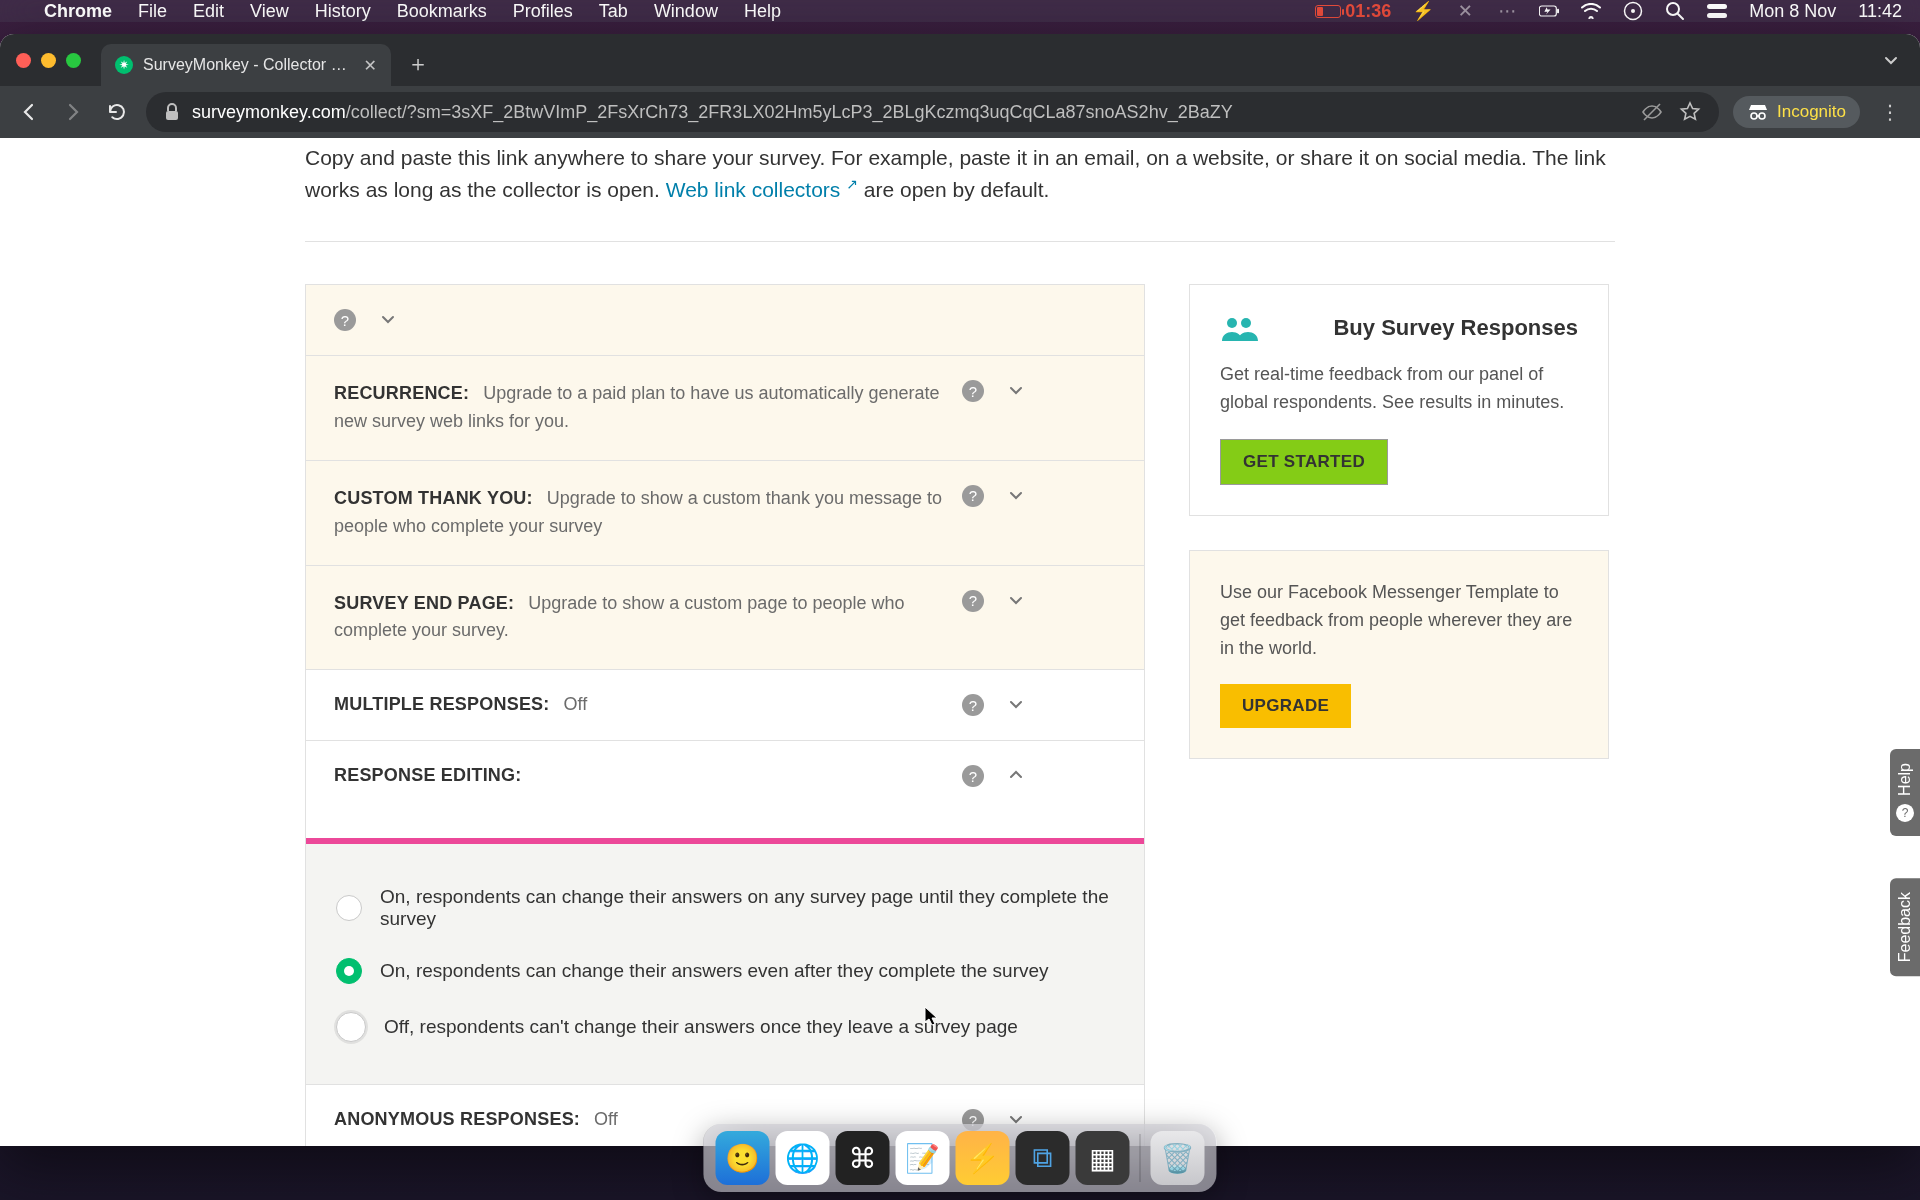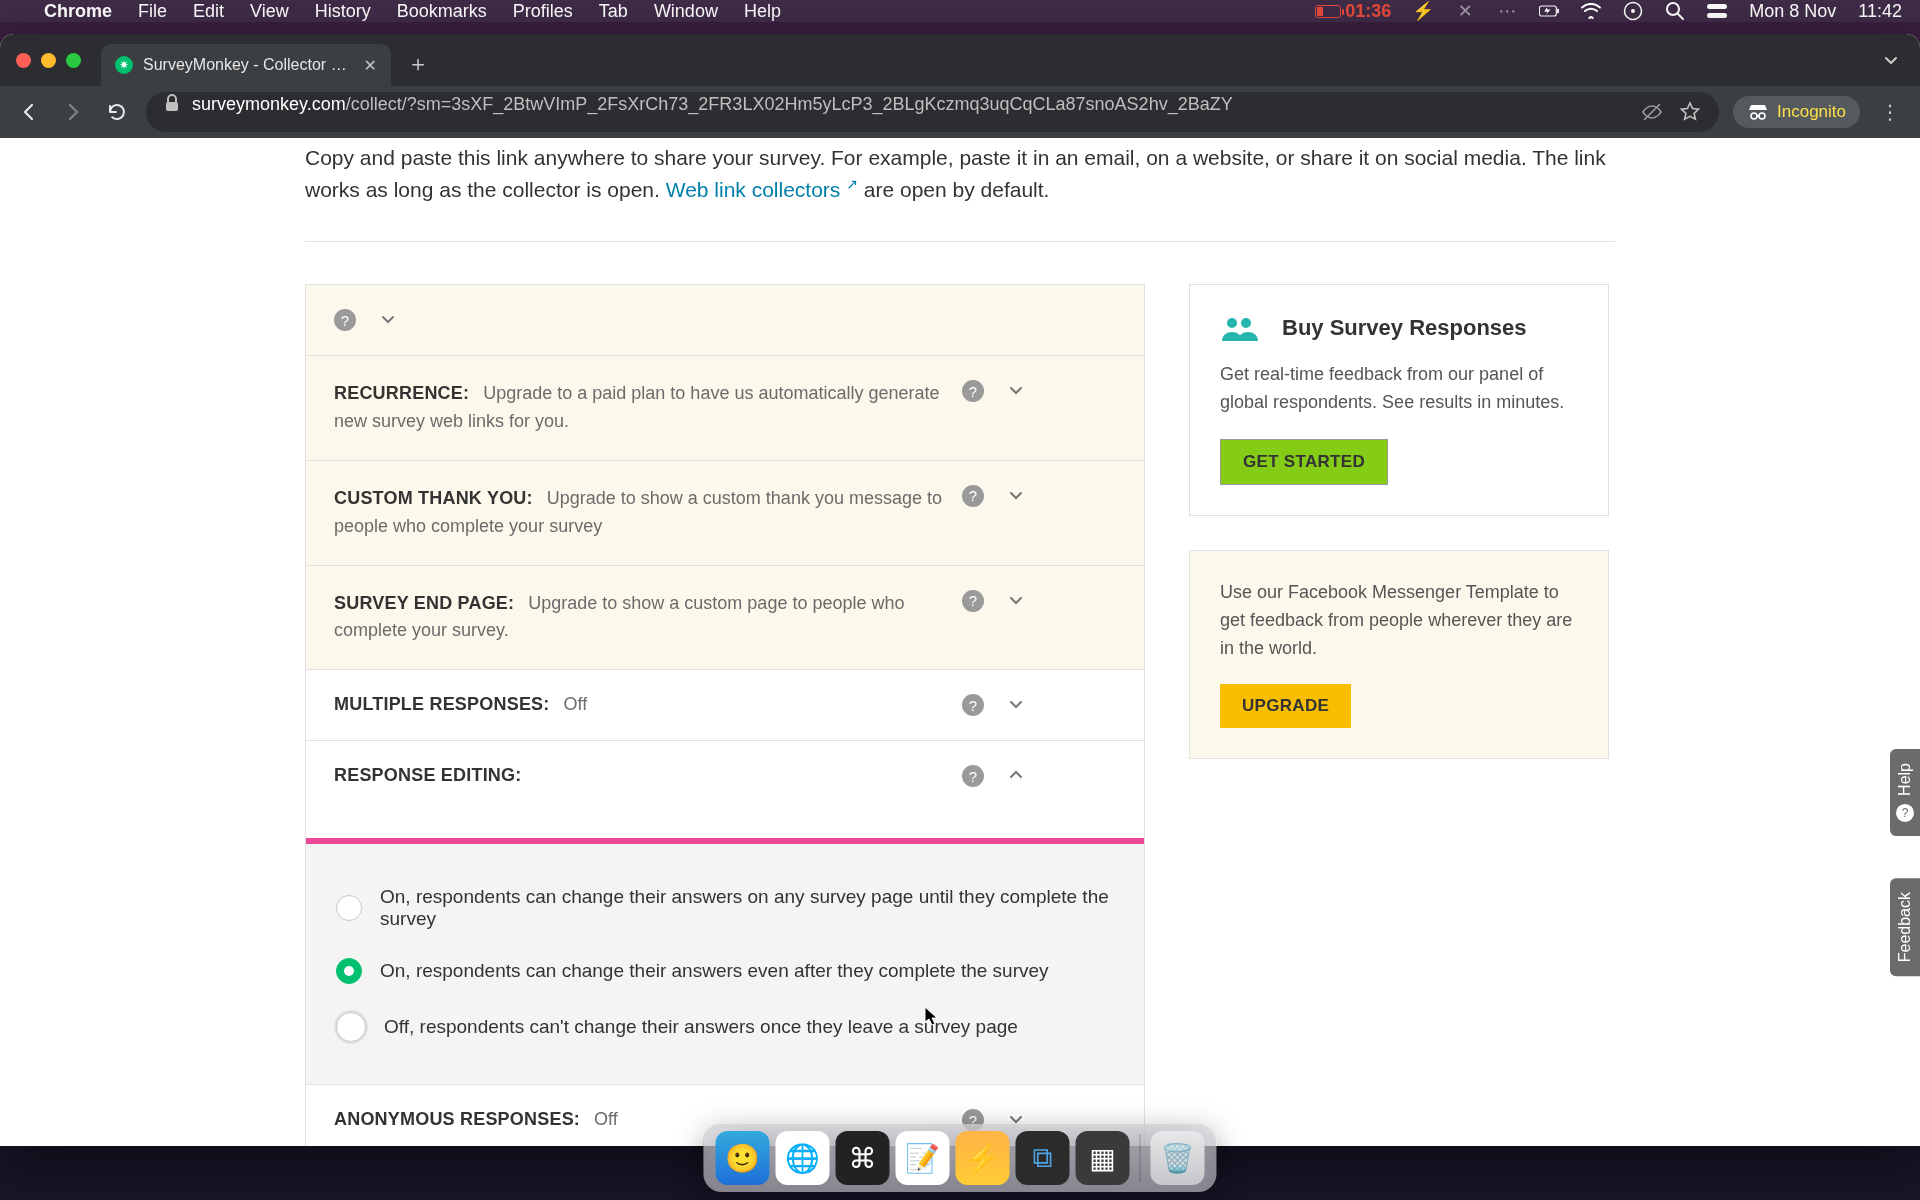--- a/index.html
+++ b/index.html
@@ -27,21 +27,21 @@
 .tab { display:flex; align-items:center; background:#3c3f42; height:42px; border-radius:10px 10px 0 0; padding:0 14px; gap:10px; color:#e6e6e6; font-size:16px; max-width:290px; margin-top:10px;}
 .tab .favicon { width:18px; height:18px; border-radius:50%; background:#00bf6f; display:flex; align-items:center; justify-content:center; color:#fff; font-size:12px;}
 .tab .title { white-space:nowrap; overflow:hidden; text-overflow:ellipsis; flex:1; }
 .tab .close { font-size:16px; opacity:0.8;}
 .newtab { color:#ccc; font-size:22px; margin-left:16px; margin-top:8px;}
 .tabstrip .chev { margin-left:auto; margin-right:20px; color:#ccc; }
 
 .toolbar { height:52px; background:#3c3f42; display:flex; align-items:center; padding:0 14px; gap:14px;}
 .navbtn { width:30px; height:30px; display:flex; align-items:center; justify-content:center; color:#bbb;}
 .navbtn.disabled{ opacity:0.4;}
-.omnibox { flex:1; height:40px; background:#2b2d30; border-radius:20px; display:flex; padding:2px 18px; color:#bfbfbf; font-size:18px; gap:12px;}
+.omnibox { flex:1; height:40px; background:#2b2d30; border-radius:20px; display:flex; align-items:center; padding:12px 18px; color:#bfbfbf; font-size:18px; gap:12px;}
 .omnibox .lock { color:#bfbfbf; }
 .omnibox .url { flex:1; white-space:nowrap; overflow:hidden; text-overflow:ellipsis;}
 .omnibox .url .host { color:#fff;}
 .omnibox .right-icons { display:flex; gap:16px; align-items:center;}
 .incognito-pill { display:flex; align-items:center; gap:8px; background:#555a5e; color:#fde047; border-radius:18px; padding:6px 14px; font-size:17px;}
 .kebab { color:#ccc; font-size:20px; padding:0 6px;}
 
 
 .viewport { position:absolute; top:104px; left:0; right:0; bottom:0; background:#fff; overflow:hidden;}
 .content-shell { width:1310px; margin:0 auto; }
@@ -69,21 +69,21 @@
 .panel-body { background:#f4f4f2; padding:28px 30px; }
 .radio-row { display:flex; align-items:center; gap:18px; padding:14px 0;}
 .radio { width:26px; height:26px; border-radius:50%; border:1px solid #c9c9c9; background:#fff; position:relative; flex-shrink:0;}
 .radio.selected { border-color:#00bf6f; background:#00bf6f;}
 .radio.selected:after { content:""; position:absolute; inset:7px; border-radius:50%; background:#fff;}
 .radio.hover { box-shadow:0 0 0 2px rgba(0,0,0,0.08); width:30px; height:30px;}
 .radio-label { font-size:19px; color:#333;}
 
 .card { border:1px solid #e1e1e1; padding:28px 30px 30px; background:#fff;}
 .card.promo { background:#fdf8ec;}
-.card-head { display:flex; align-items:center; gap:22px; margin-bottom:18px;}
+.card-head { display:flex; align-items:center; gap:22px; margin-bottom:18px;justify-content:space-between;}
 .card-head .title { font-size:22px; font-weight:700; color:#333;}
 .card-head .icon { width:40px; }
 .card-text { font-size:18px; color:#555; line-height:1.55; margin-bottom:22px;}
 .btn-outline { border:1px solid #9a9a9a; background:#84cc16; color:#333; font-weight:700; font-size:17px; padding:12px 22px; letter-spacing:0.3px; cursor:pointer;}
 .btn-upgrade { background:#f9be00; color:#333; font-weight:700; font-size:17px; padding:12px 22px; border:none; letter-spacing:0.3px; cursor:pointer;}
 
 .people-icon { color:#27b5b0; }
 .messenger-icon { width:46px; height:46px; border-radius:50%; background:linear-gradient(180deg,#00b2ff,#006aff); display:flex; align-items:center; justify-content:center; color:#fff;}
 
 

